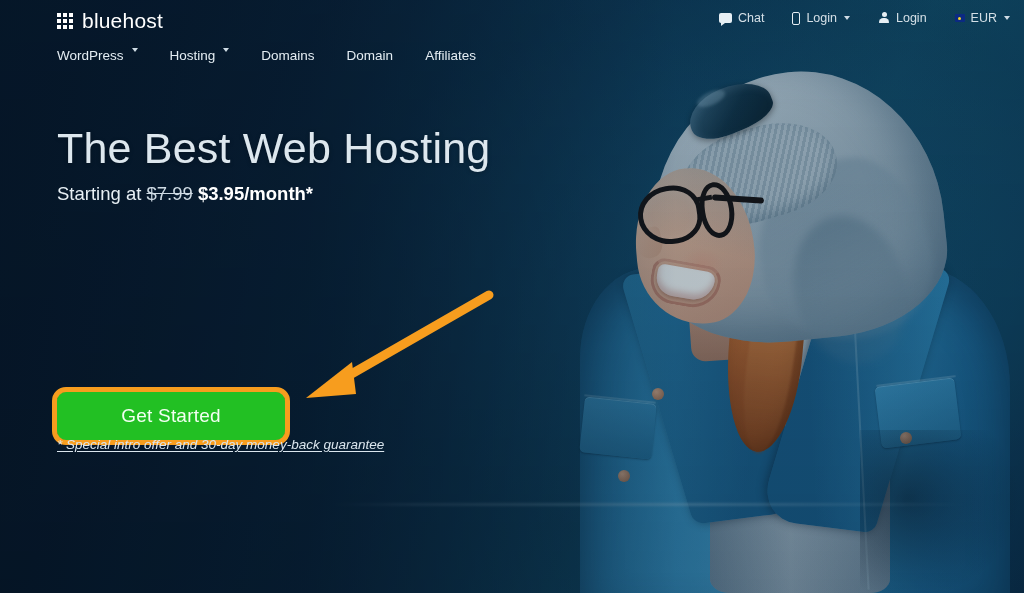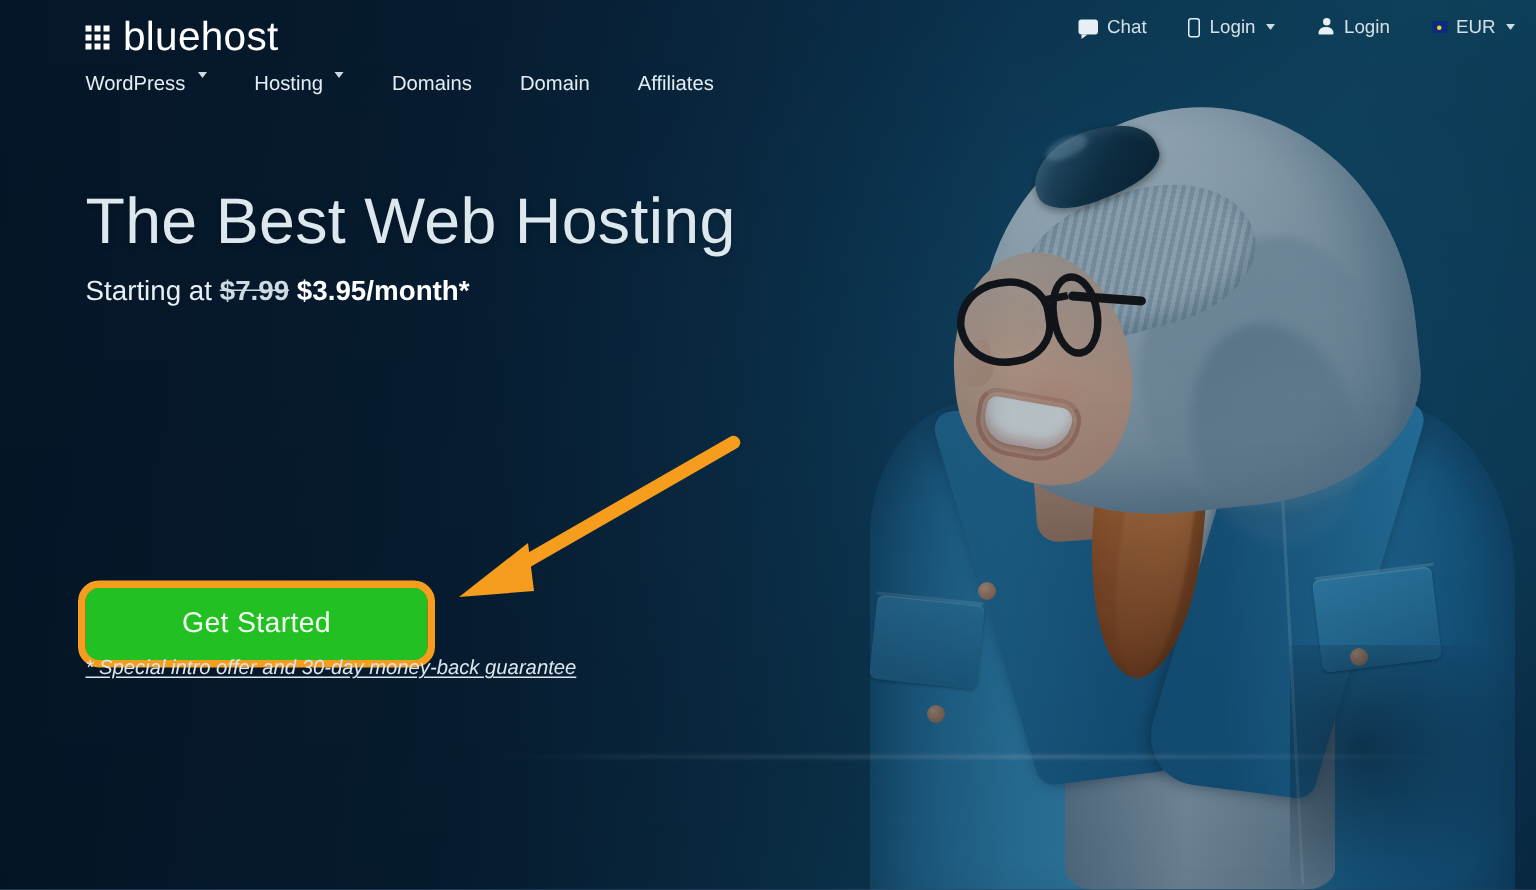--- a/index.html
+++ b/index.html
@@ -204,21 +204,21 @@
   .sleeve-shadow{
     left:300px; top:430px; width:160px; height:170px;
     background:radial-gradient(ellipse at 30% 40%, rgba(5,26,45,.55), rgba(5,26,45,0) 70%);
   }
 
   
   .topbar{ position:absolute; left:0; top:0; width:1024px; height:40px; }
   .logo{ position:absolute; left:57px; top:9px; display:flex; align-items:center; gap:9px; }
   .logo-grid{ display:grid; grid-template-columns:repeat(3,4px); grid-template-rows:repeat(3,4px); gap:2px; }
   .logo-grid i{ display:block; width:4px; height:4px; background:#ffffff; }
-  .logo-text{ color:#ffffff; font-size:27px; letter-spacing:.2px; font-weight:400; }
+  .logo-text{ color:#ffffff; font-size:21px; letter-spacing:.2px; font-weight:400; }
 
   .util{ position:absolute; right:14px; top:11px; display:flex; align-items:center; gap:28px; }
   .util-item{ display:flex; align-items:center; gap:6px; color:#dfe8ee; font-size:12.5px; cursor:pointer; }
   .util-item .cap{ opacity:.95; }
   .caret{ width:0;height:0;border-left:3.5px solid transparent;border-right:3.5px solid transparent;border-top:4px solid #cfdce5; margin-left:1px; }
   .ic{ display:inline-block; }
   .ic-chat{ position:relative; width:13px; height:10px; background:#e7eff4; border-radius:2px; }
   .ic-chat:after{ content:''; position:absolute; left:2px; bottom:-3px; border-left:4px solid #e7eff4; border-bottom:3px solid transparent; }
   .ic-phone{ width:8px; height:13px; border:1.4px solid #e7eff4; border-radius:2px; }
   .ic-user{ position:relative; width:12px; height:12px; }
@@ -241,21 +241,21 @@
     color:#dde7ee; font-size:43px; font-weight:300; letter-spacing:.2px; line-height:1.06;
     text-shadow:0 1px 4px rgba(0,0,0,.25);
   }
   .bullets{ list-style:none; margin-top:22px; }
   .bullets li{
     color:#e3ecf2; font-size:17.5px; line-height:1.78; padding-left:13px; position:relative; white-space:nowrap;
   }
   .bullets li:before{ content:'·'; position:absolute; left:1px; top:-1px; color:#e3ecf2; font-size:19px; }
   .u{ text-decoration:underline; text-underline-offset:2px; }
   .pricing{ margin-top:11px; color:#e8f0f5; font-size:18.5px; white-space:nowrap; }
-  .strike{ text-decoration:line-through; color:#cfdbe4;font-weight:bold; }
+  .strike{ text-decoration:line-through; color:#cfdbe4; }
   .price-now{ font-weight:700; color:#ffffff; }
 
   
   .cta-wrap{ position:absolute; left:57px; top:392px; }
   .cta-ring{
     position:absolute; left:-5px; top:-5px; width:238px; height:58px;
     border:5px solid #f79d1e; border-radius:14px; pointer-events:none;
   }
   .cta{
     width:228px; height:48px; background:#22c023; border:0; border-radius:8px;

